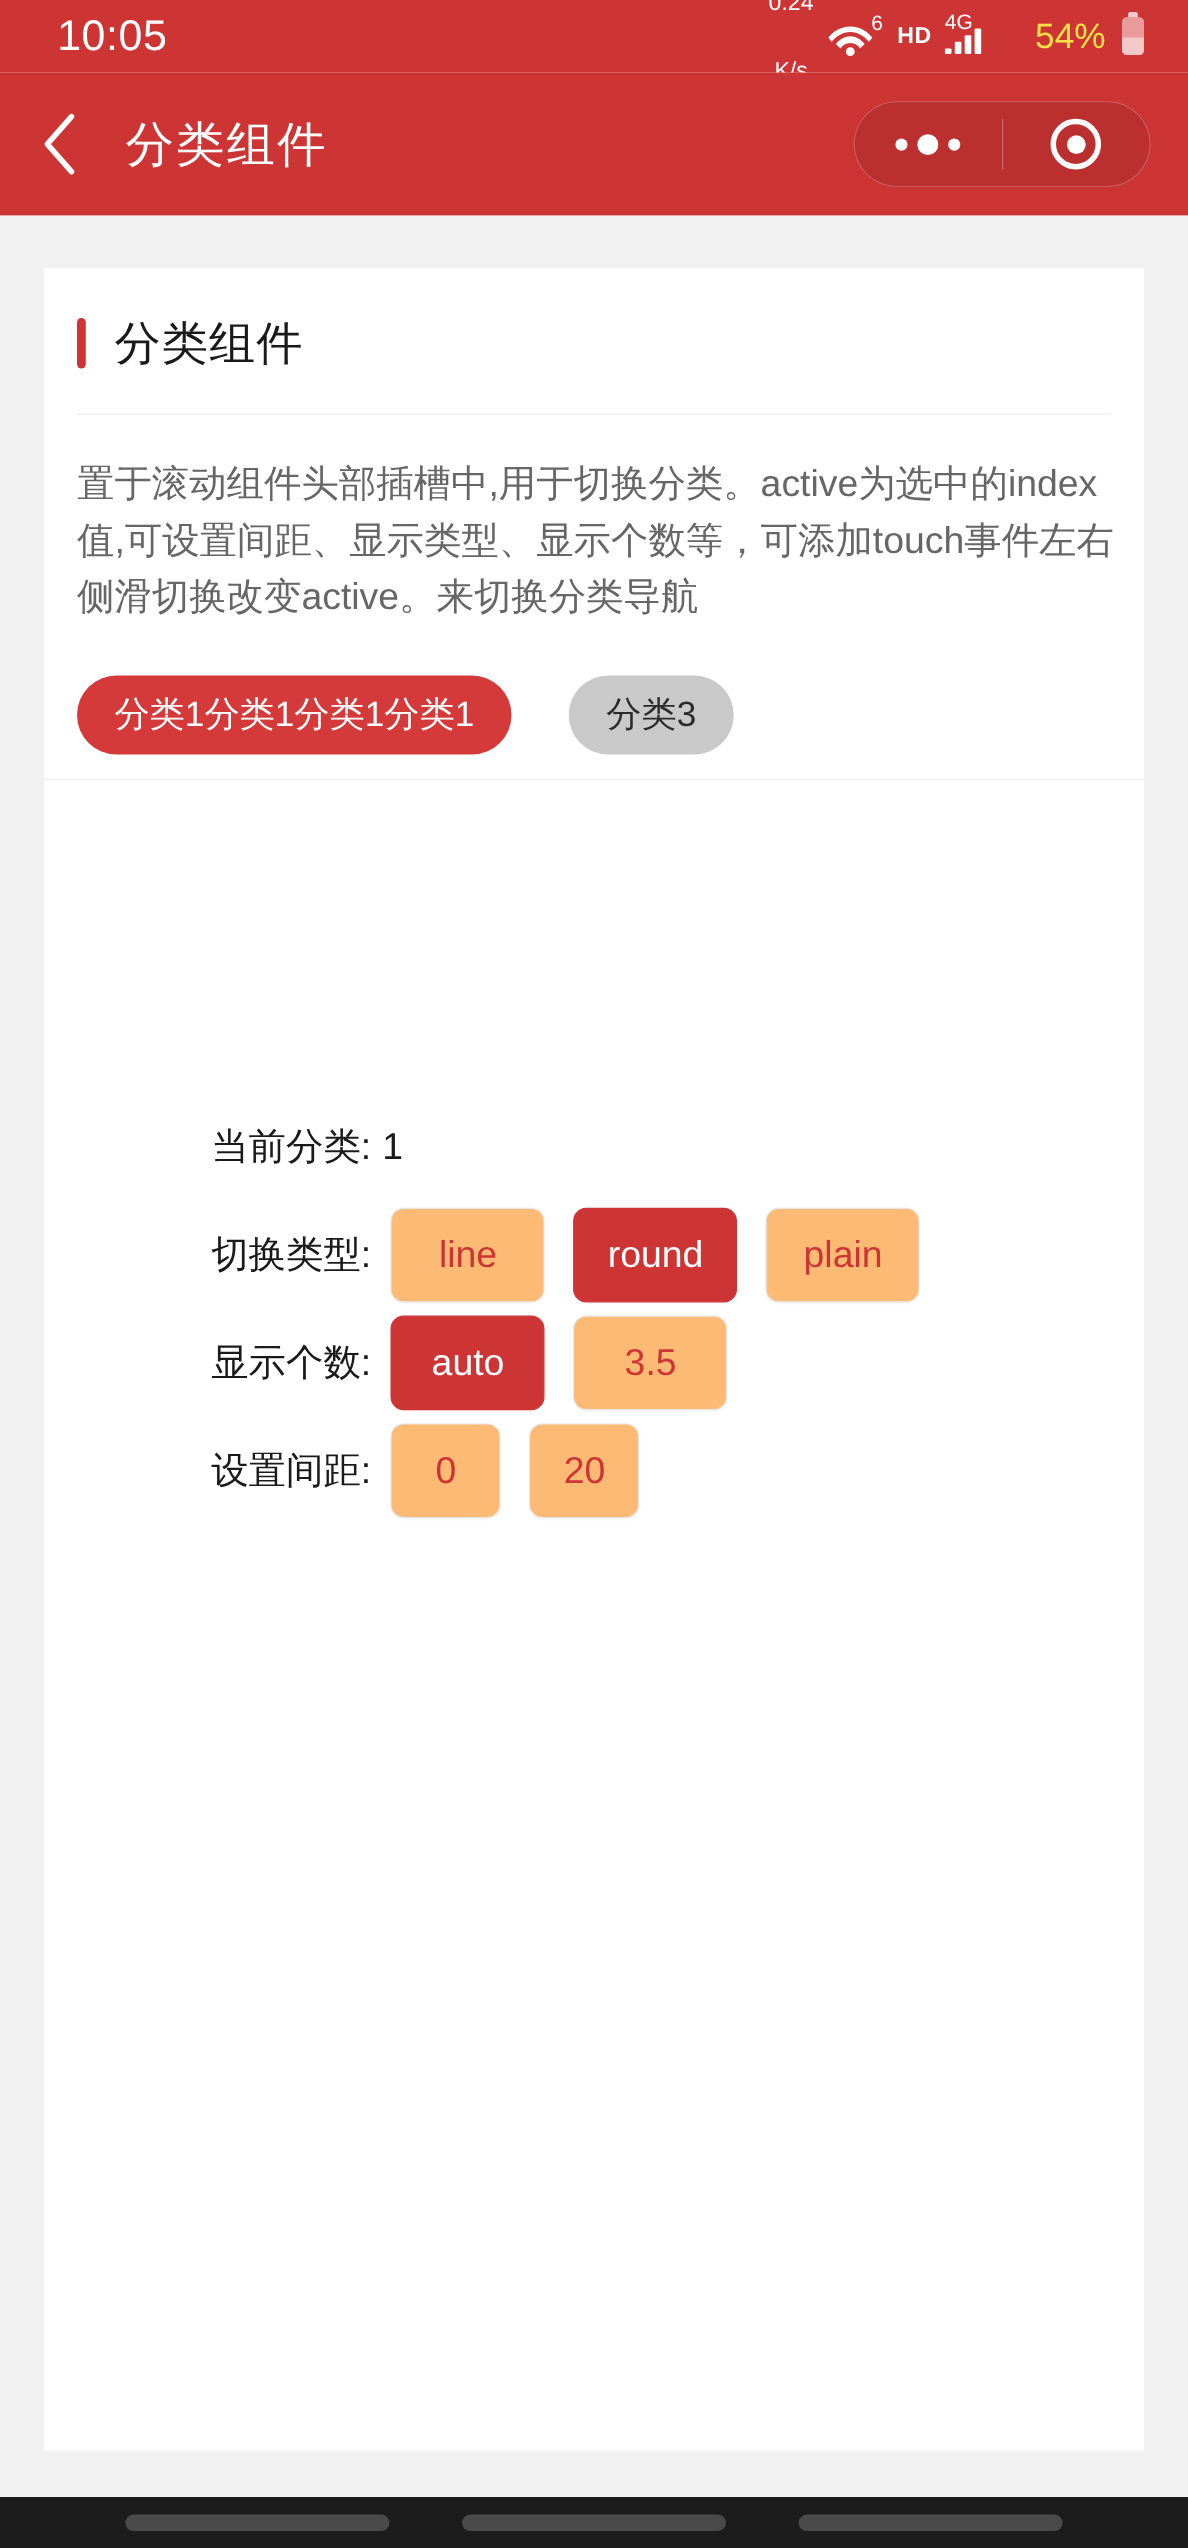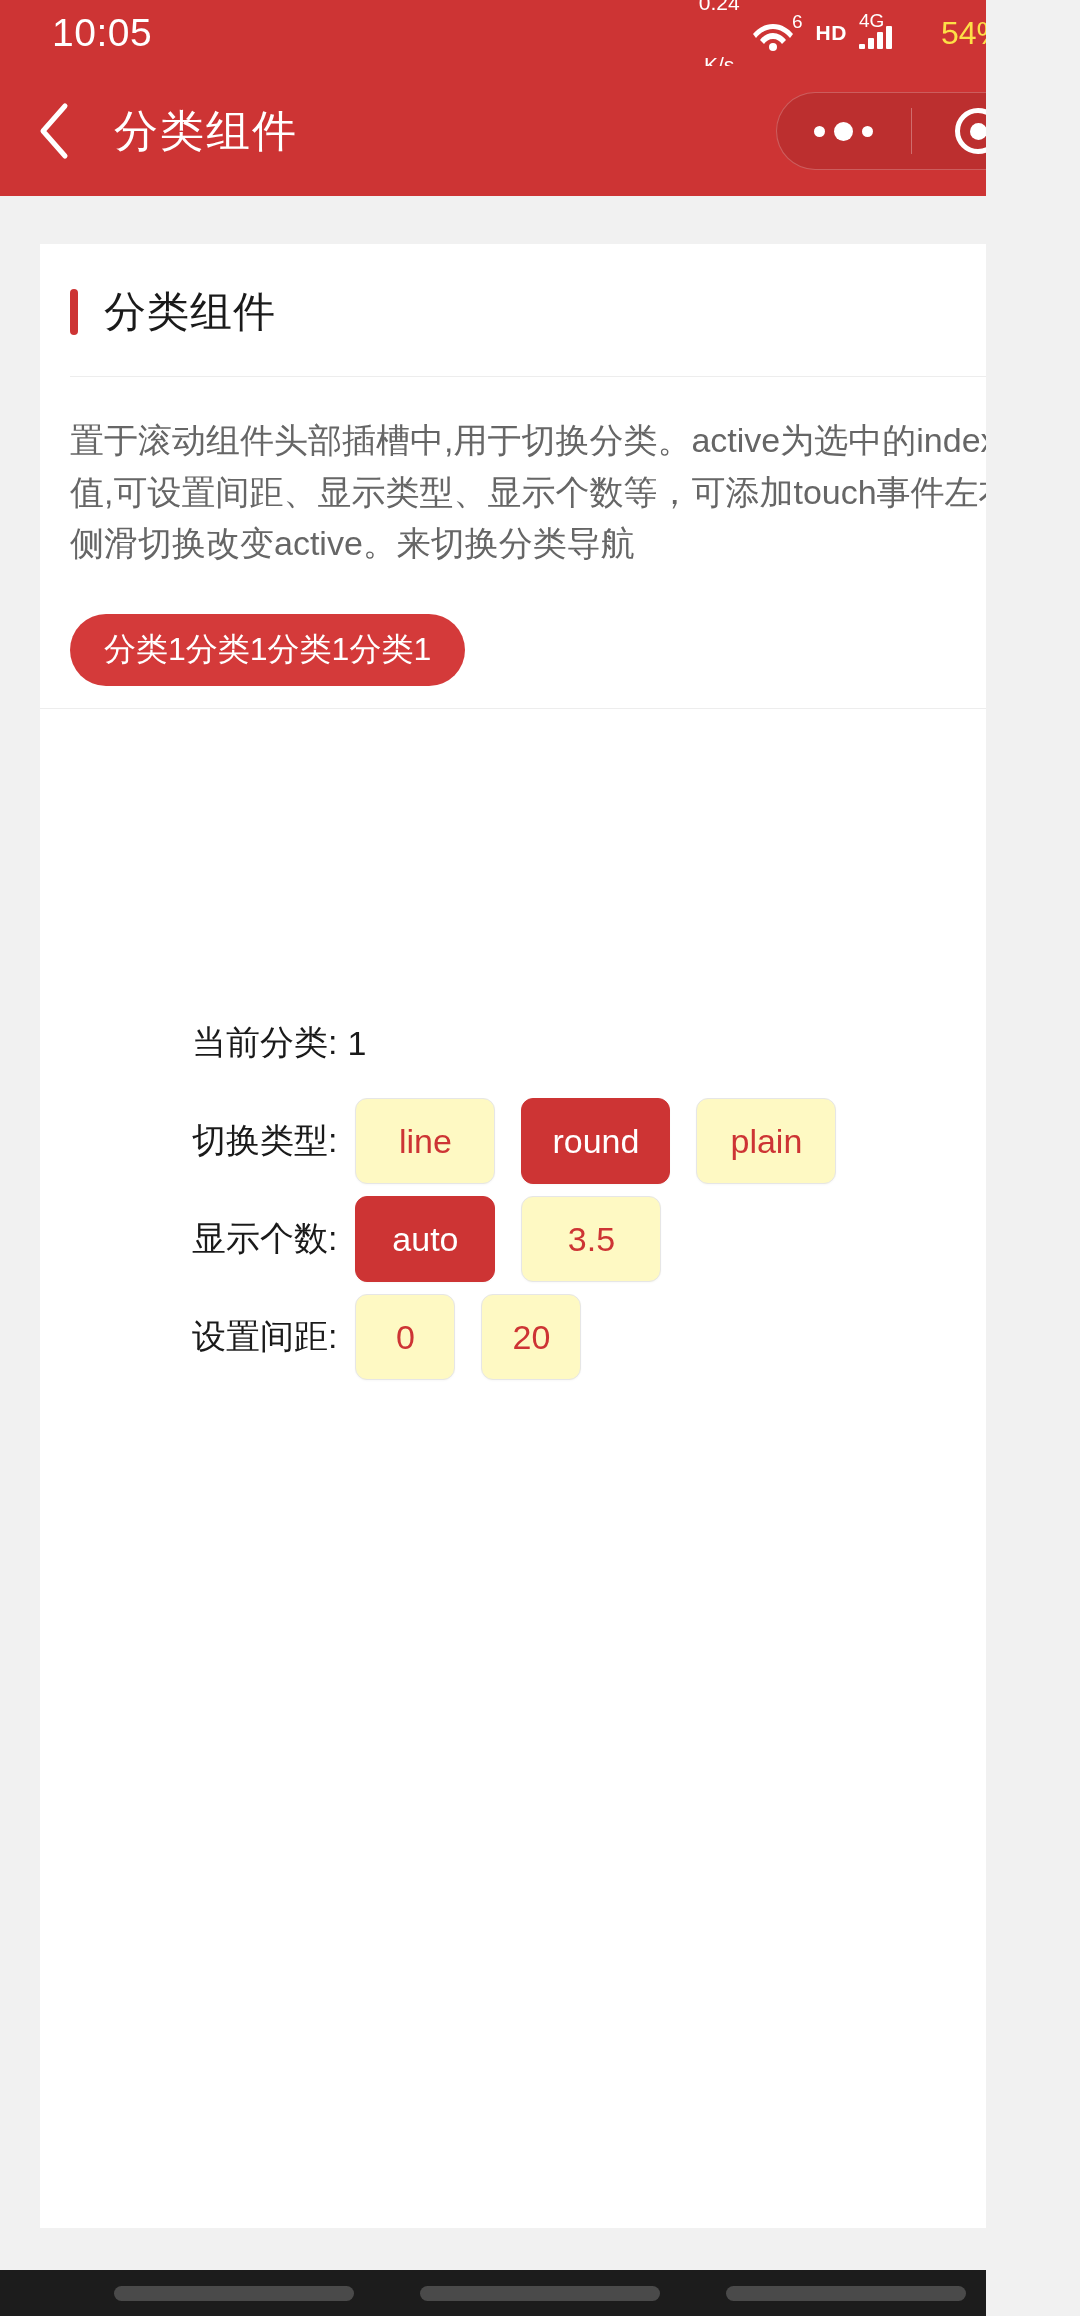--- a/index.html
+++ b/index.html
@@ -7,21 +7,21 @@
   html, body {
     width: 1080px;
     height: 2316px;
     background: #f1f1f1;
     font-family: "Liberation Sans", "DejaVu Sans", sans-serif;
     overflow: hidden;
   }
 
   .phone {
     position: relative;
-    width: 986px;
+    width: 1080px;
     height: 2316px;
     background: #f1f1f1;
     overflow: hidden;
   }
 
   
   .statusbar {
     position: absolute;
     top: 0; left: 0;
     width: 1080px;
@@ -306,21 +306,21 @@
   .opt {
     min-width: 100px;
     height: 86px;
     border-radius: 12px;
     display: flex;
     align-items: center;
     justify-content: center;
     padding: 0 30px;
     font-size: 34px;
     border: 1px solid #e6e6e6;
-    background: #fef9c3;
+    background: #fdba74;
     color: #cd3434;
     box-shadow: 0 1px 2px rgba(0,0,0,0.03);
   }
   .opt.sel {
     background: #cd3434;
     color: #ffffff;
     border-color: #cd3434;
   }
   .opt.wide { min-width: 140px; }
 
@@ -437,20 +437,21 @@
         <div class="title-bar"></div>
         <div class="card-title">分类组件</div>
       </div>
       <div class="title-divider"></div>
 
       <div class="desc">置于滚动组件头部插槽中,用于切换分类。active为选中的index值,可设置间距、显示类型、显示个数等，可添加touch事件左右侧滑切换改变active。来切换分类导航</div>
 
       <div class="tabs-strip">
         <div class="tabs-scroll">
           <div class="tab active">分类1分类1分类1分类1</div>
+          <div class="tab inactive">分类3</div>
         </div>
       </div>
 
       <div class="filler"></div>
 
       <div class="settings">
 
         <div class="srow">
           <div class="slabel">当前分类:</div>
           <div class="svalue">1</div>

